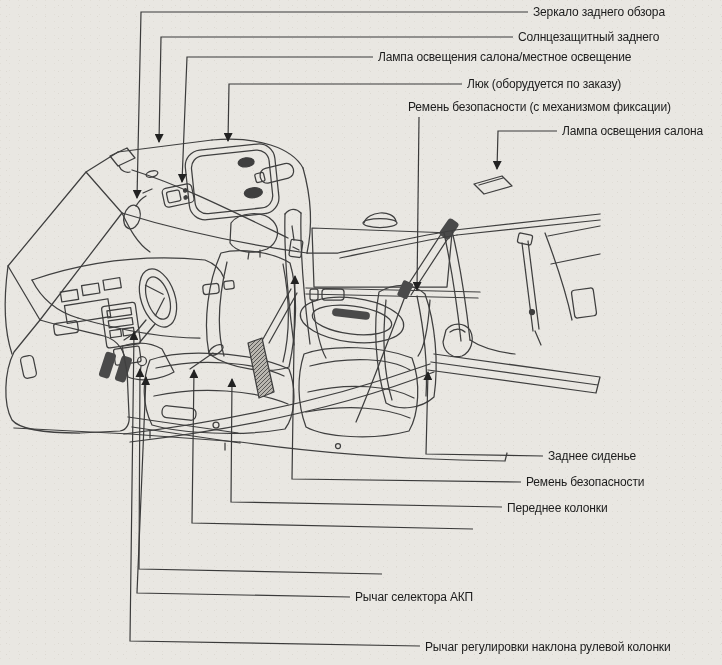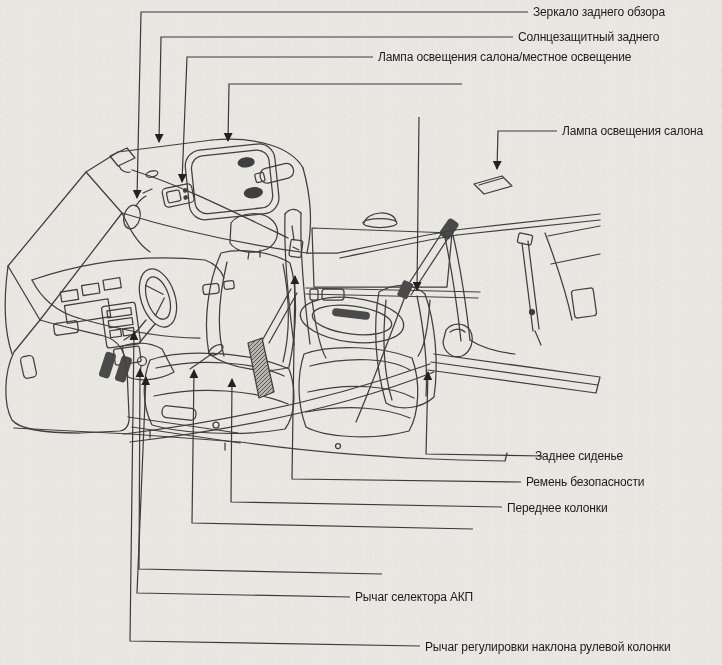--- a/index.html
+++ b/index.html
@@ -231,21 +231,23 @@
       <polyline points="473,529 192,523 194,370" marker-end="url(#arr)"></polyline>
       <polyline points="382,574 139,569 140,369" marker-end="url(#arr)"></polyline>
       <polyline points="350,597 137,593 146,377" marker-end="url(#arr)"></polyline>
       <polyline points="420,646 130,641 134,332" marker-end="url(#arr)"></polyline>
     </g>
   </svg>
 
   <div class="callout" style="left:533px;top:12px">Зеркало заднего обзора</div>
   <div class="callout" style="left:518px;top:37px">Солнцезащитный заднего</div>
   <div class="callout" style="left:378px;top:57px">Лампа освещения салона/местное освещение</div>
+  <div class="callout" style="left:467px;top:84px">Люк (оборудуется по заказу)</div>
+  <div class="callout" style="left:408px;top:107px">Ремень безопасности (с механизмом фиксации)</div>
   <div class="callout" style="left:562px;top:131px">Лампа освещения салона</div>
 
-  <div class="callout" style="left:535px;top:456px">Заднее сиденье</div>
+  <div class="callout" style="left:548px;top:456px">Заднее сиденье</div>
   <div class="callout" style="left:526px;top:482px">Ремень безопасности</div>
   <div class="callout" style="left:507px;top:508px">Переднее колонки</div>
   <div class="callout" style="left:355px;top:597px">Рычаг селектора АКП</div>
   <div class="callout" style="left:425px;top:647px">Рычаг регулировки наклона рулевой колонки</div>
 
 </div>
 
 </body></html>

